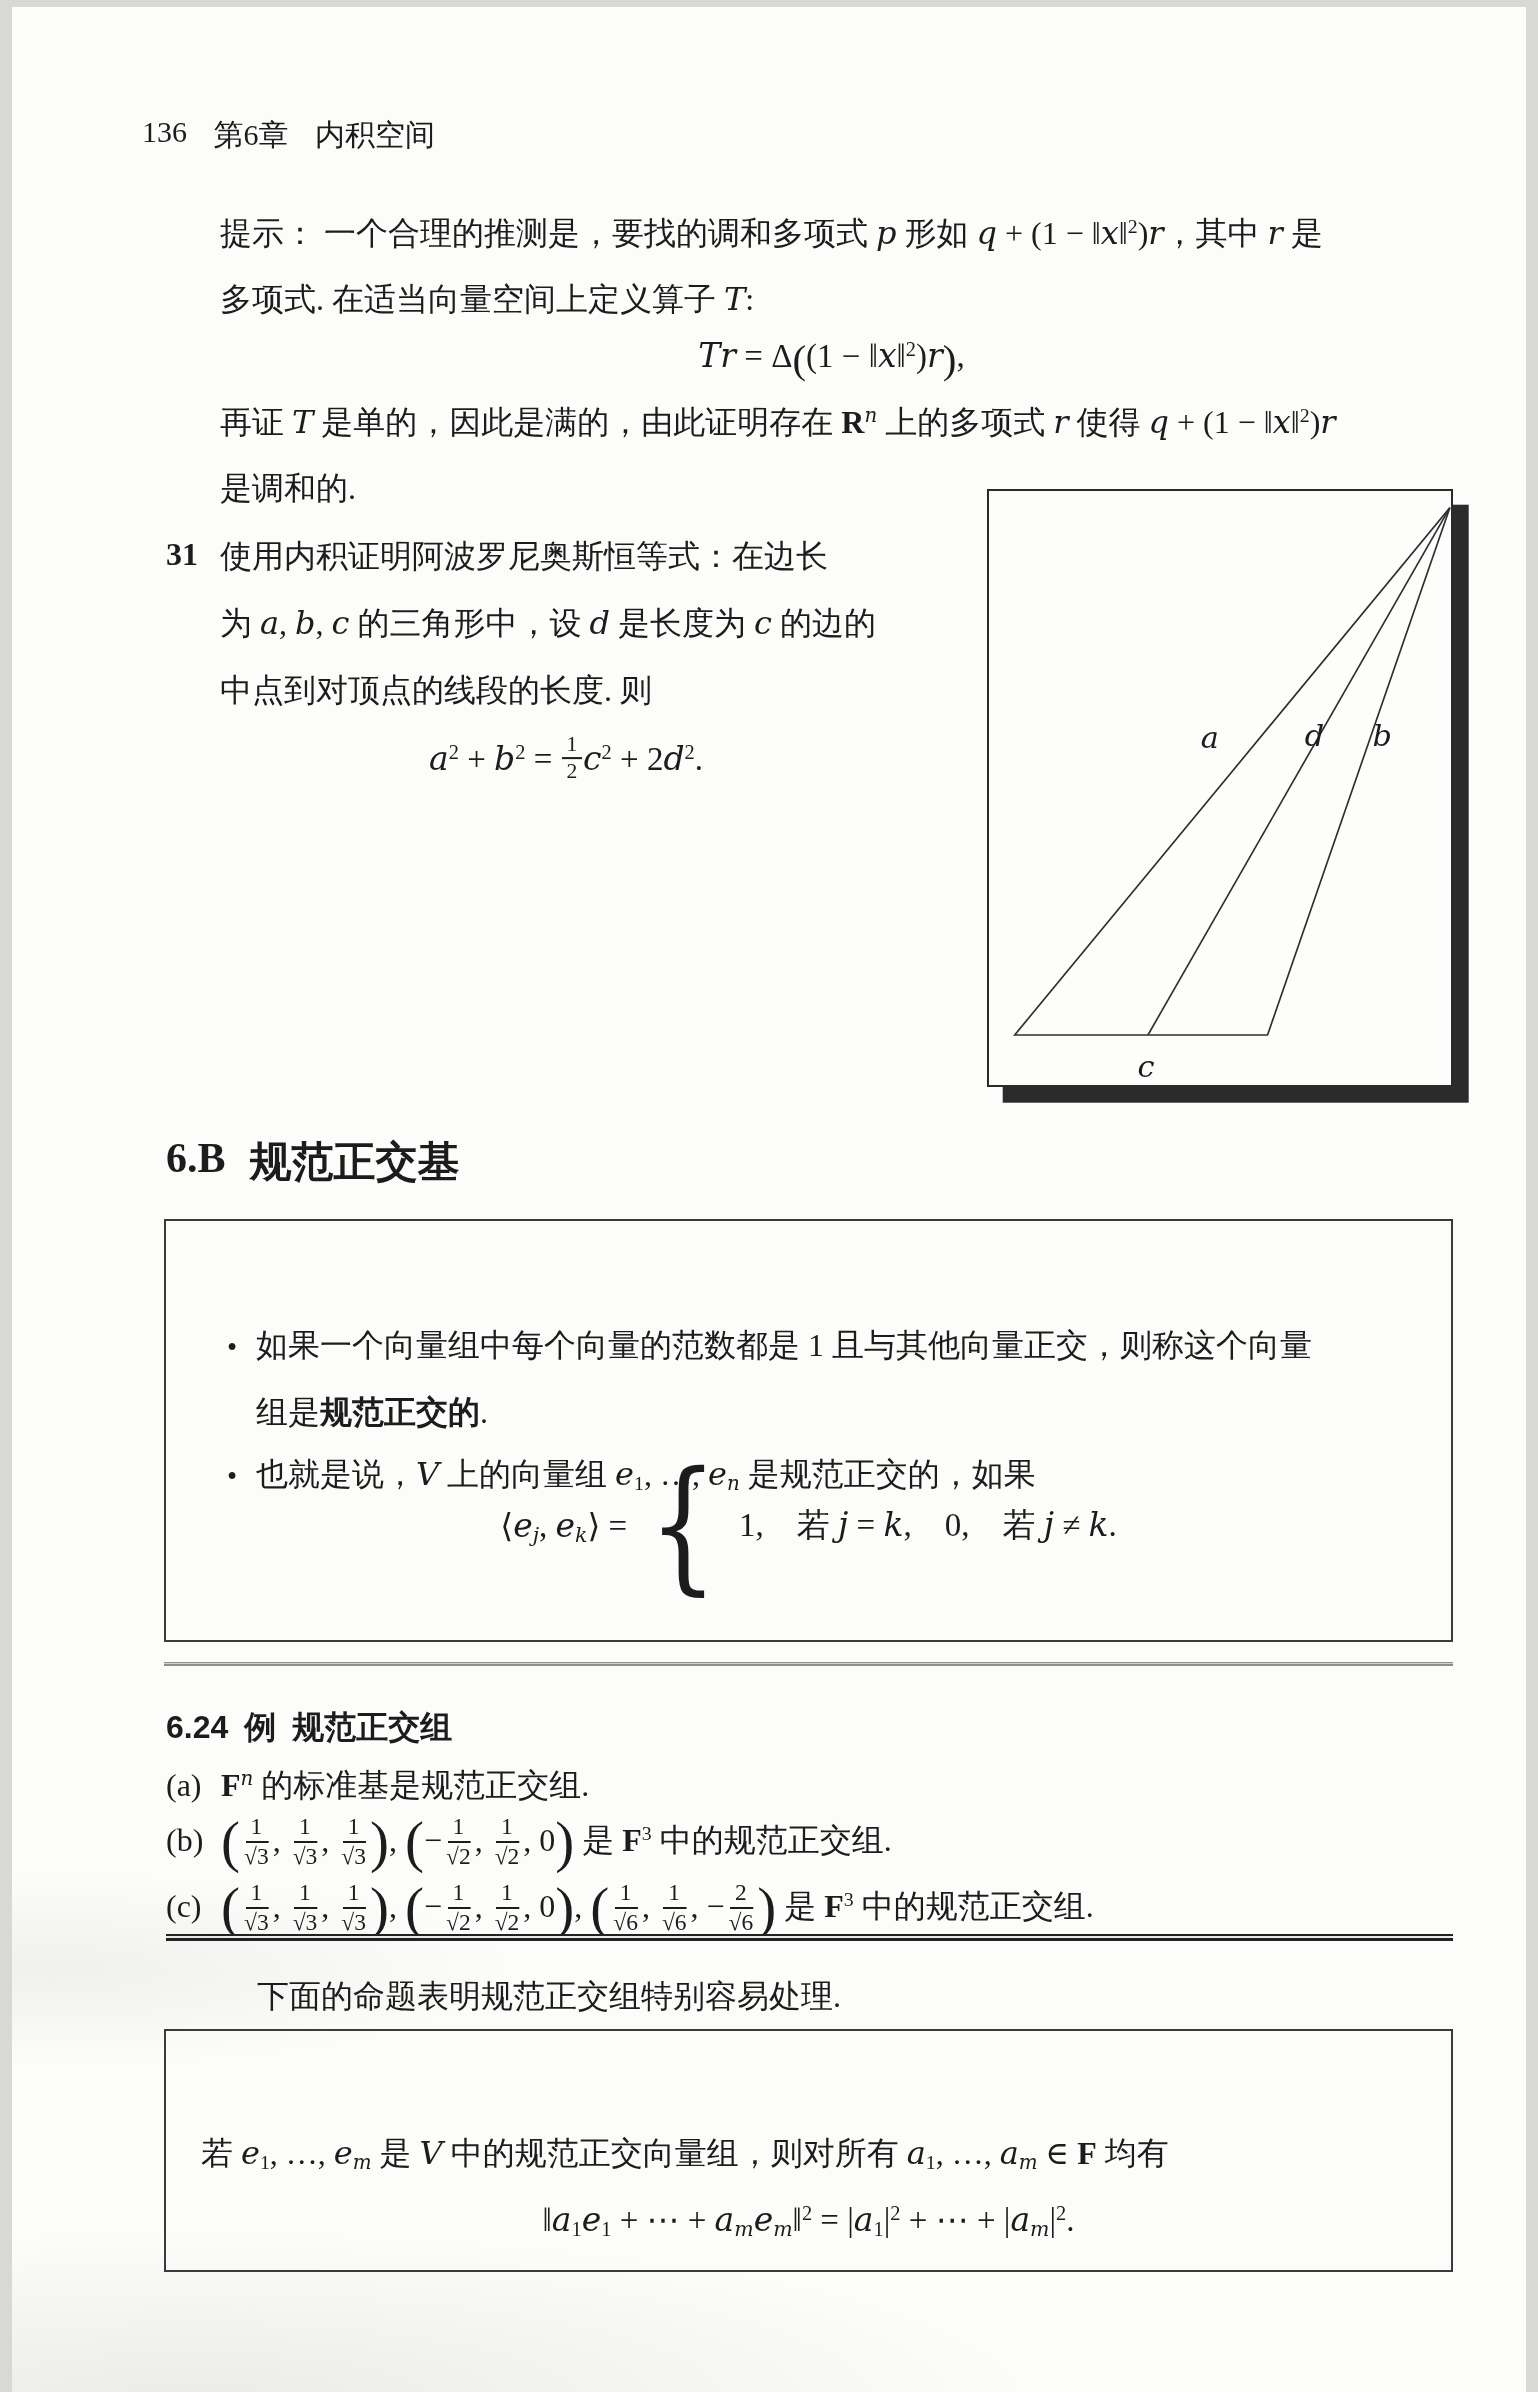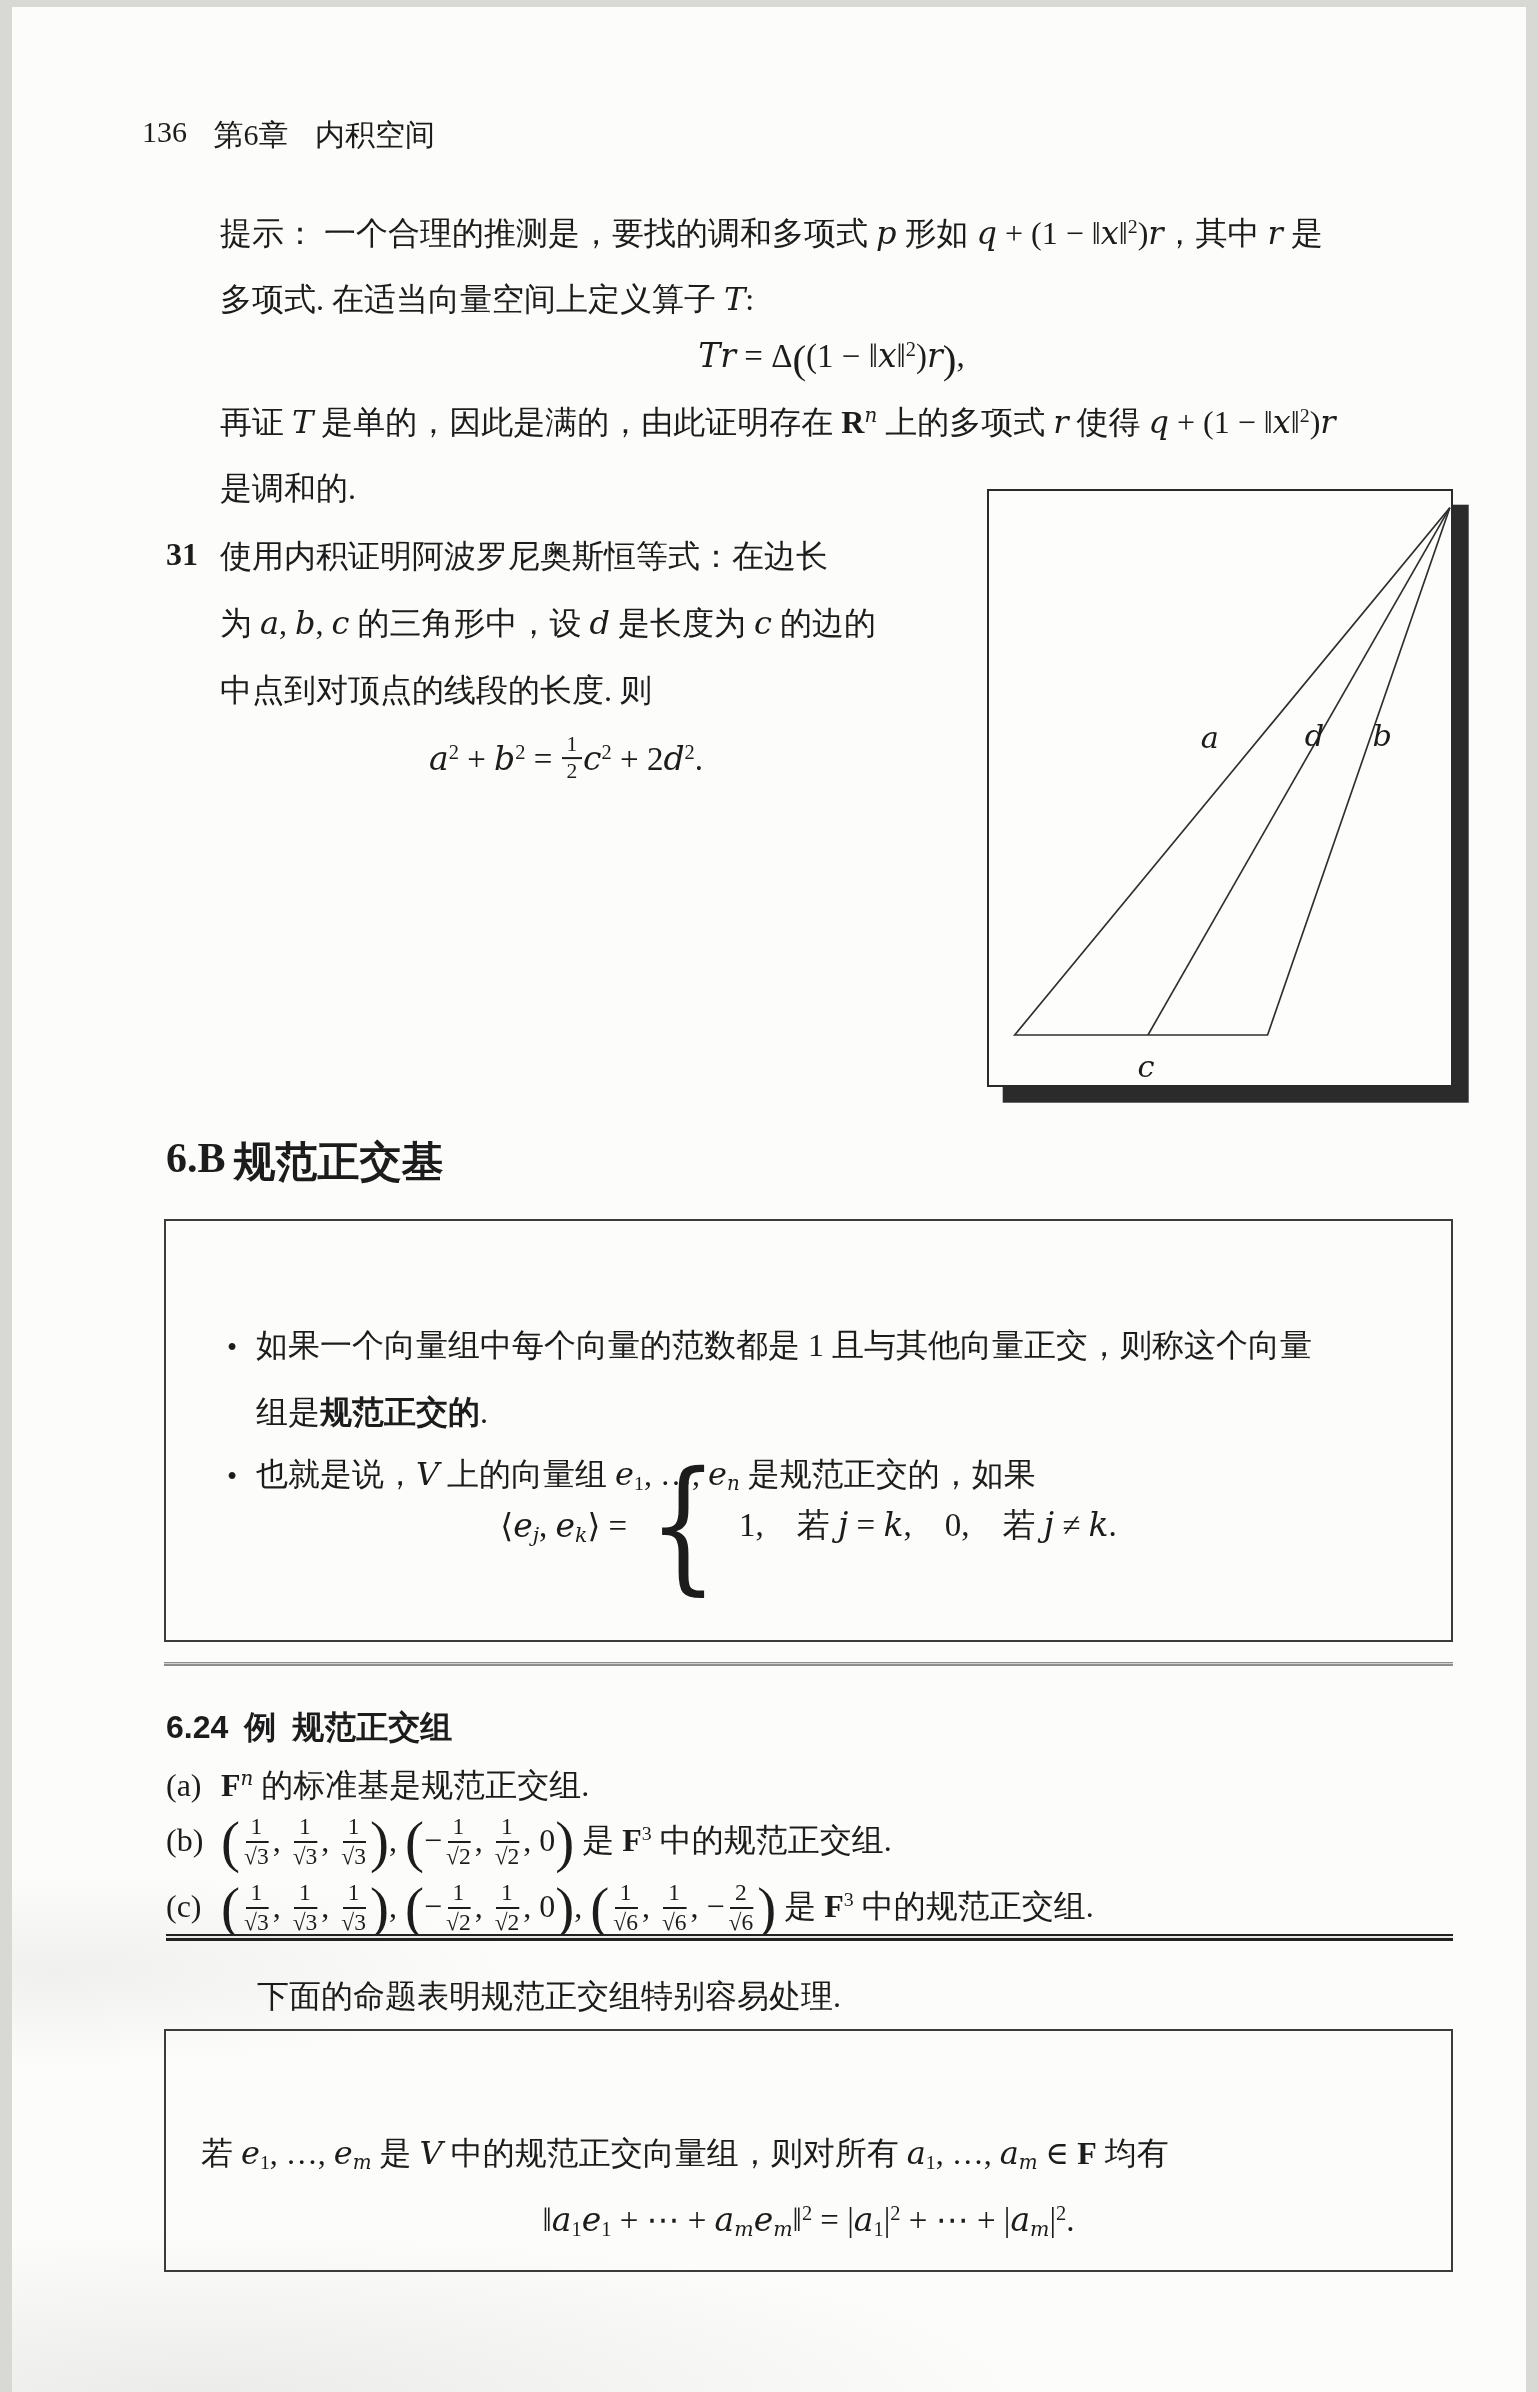--- a/index.html
+++ b/index.html
@@ -26,21 +26,21 @@
   .frac .fd{padding:1px 2px 0 2px;}
   .frac .ol{text-decoration:overline;}
   .fr-sm{font-size:21.6px;transform:translateY(-3.9px);margin:0 1px;}
   .bp{font-size:57px;font-weight:400;vertical-align:middle;line-height:0;
       font-style:normal;transform:translateY(-2px);display:inline-block;}
   .bp2{font-size:41px;vertical-align:-5.9px;line-height:0;}
   
   .pg-header{top:108px;left:130px;font-size:30px;display:flex;gap:26.5px;}
   
   .sec-head{top:1127px;left:154px;font-size:42px;font-weight:bold;
-            font-family:"Liberation Sans","DejaVu Sans",sans-serif;display:flex;gap:8px;}
+            font-family:"Liberation Sans","DejaVu Sans",sans-serif;display:flex;gap:24px;}
   .sec-head .num{font-family:"Liberation Serif",serif;}
   
   .tbox{position:absolute;left:152px;width:1289px;box-sizing:border-box;
         border:2px solid #3b3b3b;border-top-width:2px;border-bottom-width:2.9px;}
   .box-title{font-family:"Liberation Sans","DejaVu Sans",sans-serif;
              font-weight:bold;font-size:32px;white-space:nowrap;}
   .box-title .en{font-family:"Liberation Serif",serif;font-weight:normal;font-size:30px;}
   .bullet-dot{position:absolute;font-size:29px;}
   
   .cases{display:flex;justify-content:center;align-items:center;gap:9.8px;font-size:33px;}

